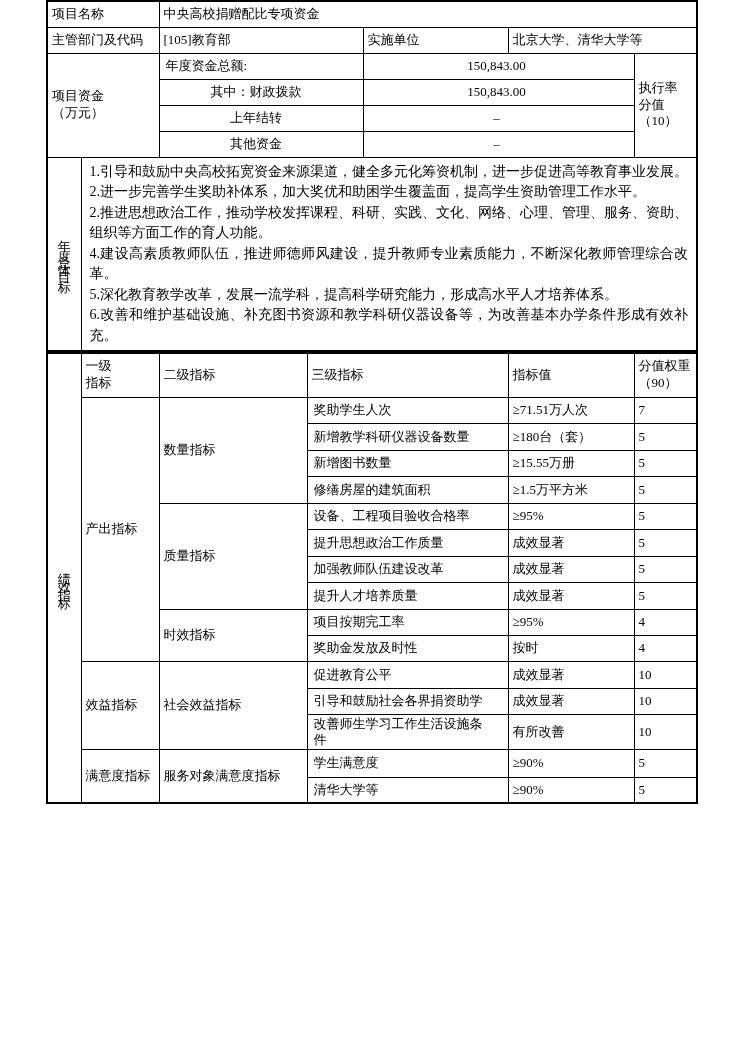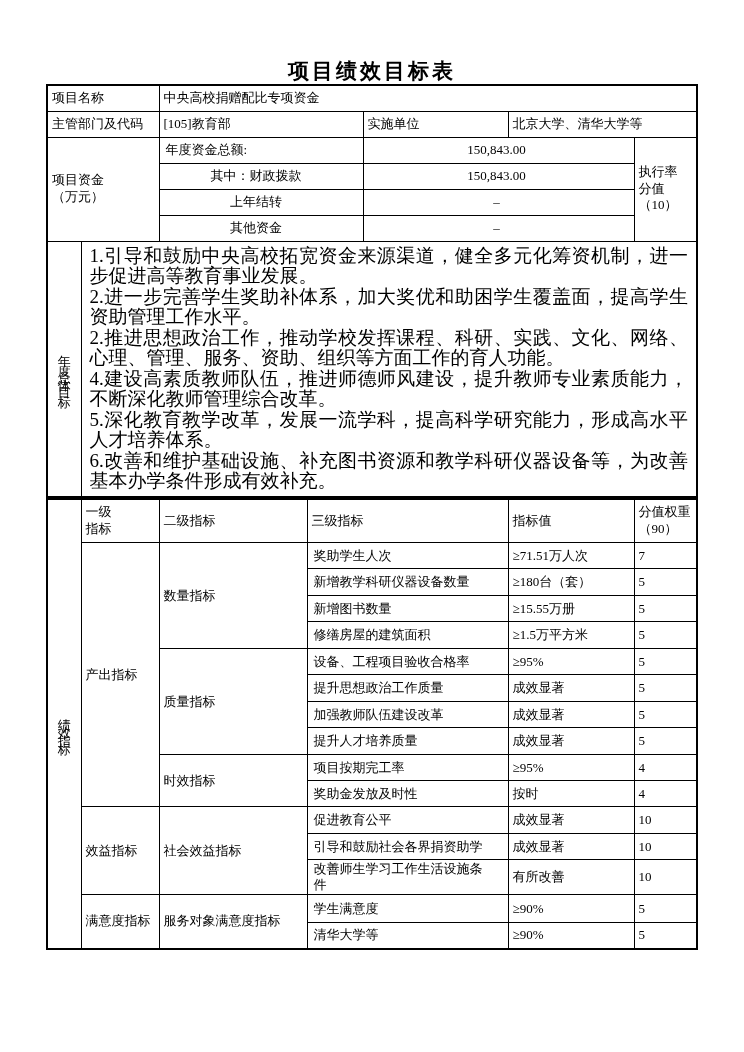--- a/index.html
+++ b/index.html
@@ -58,40 +58,39 @@
     margin: 0 auto;
     line-height: 1;
   }
   .goals-cell {
     padding: 4px 8px !important;
     vertical-align: middle;
   }
   .goal-line {
     text-align: justify;
     line-height: 20.5px;
-    font-size: 19px;
+    font-size: 14px;
   }
   .level3 {
     padding: 1px 14px 1px 6px !important;
     line-height: 16px;
   }
   .page-num {
     position: absolute;
     left: 0; right: 0;
     top: 995px;
     text-align: center;
     font-size: 13px;
   }
 </style>
 </head>
 <body>
 
 <div class="sheet">
 
-  <div class="doc-title">项目绩效目标表</div>
 
   <table class="grid tableA">
     <colgroup>
       <col style="width:34px">
         <col style="width:78px">
         <col style="width:204px">
       <col style="width:145px">
         <col style="width:126px">
         <col style="width:63px">
     </colgroup>

